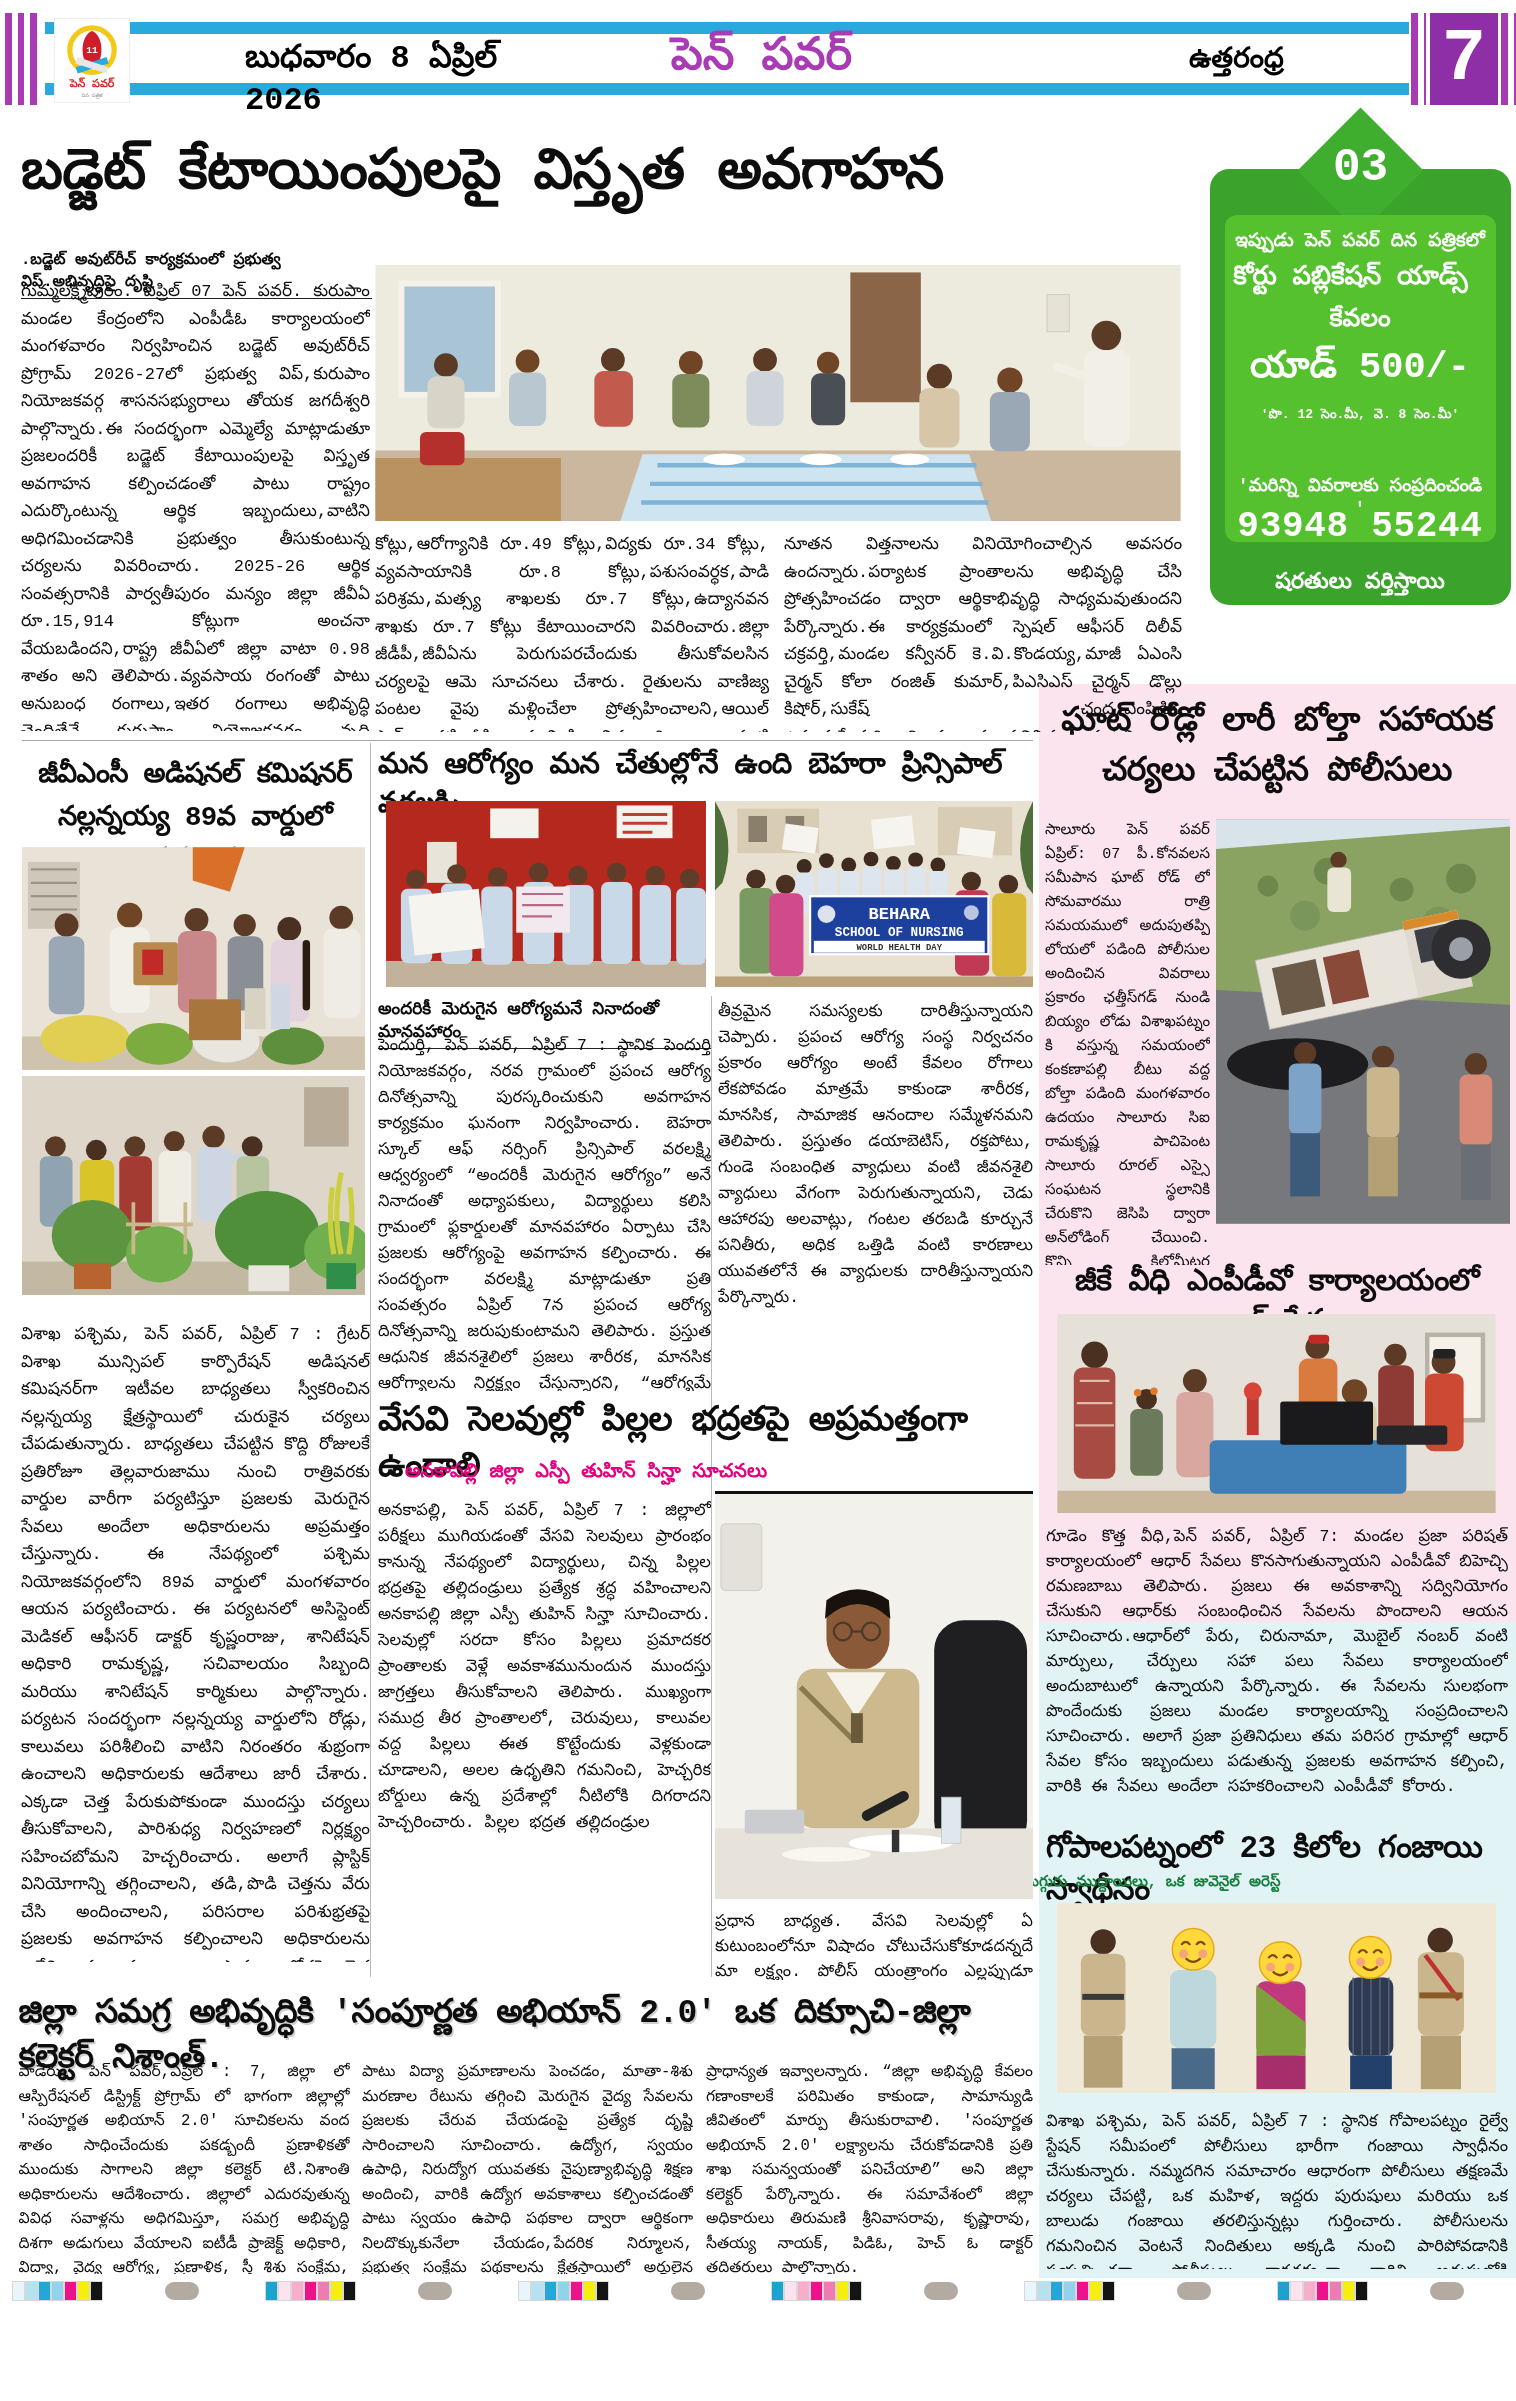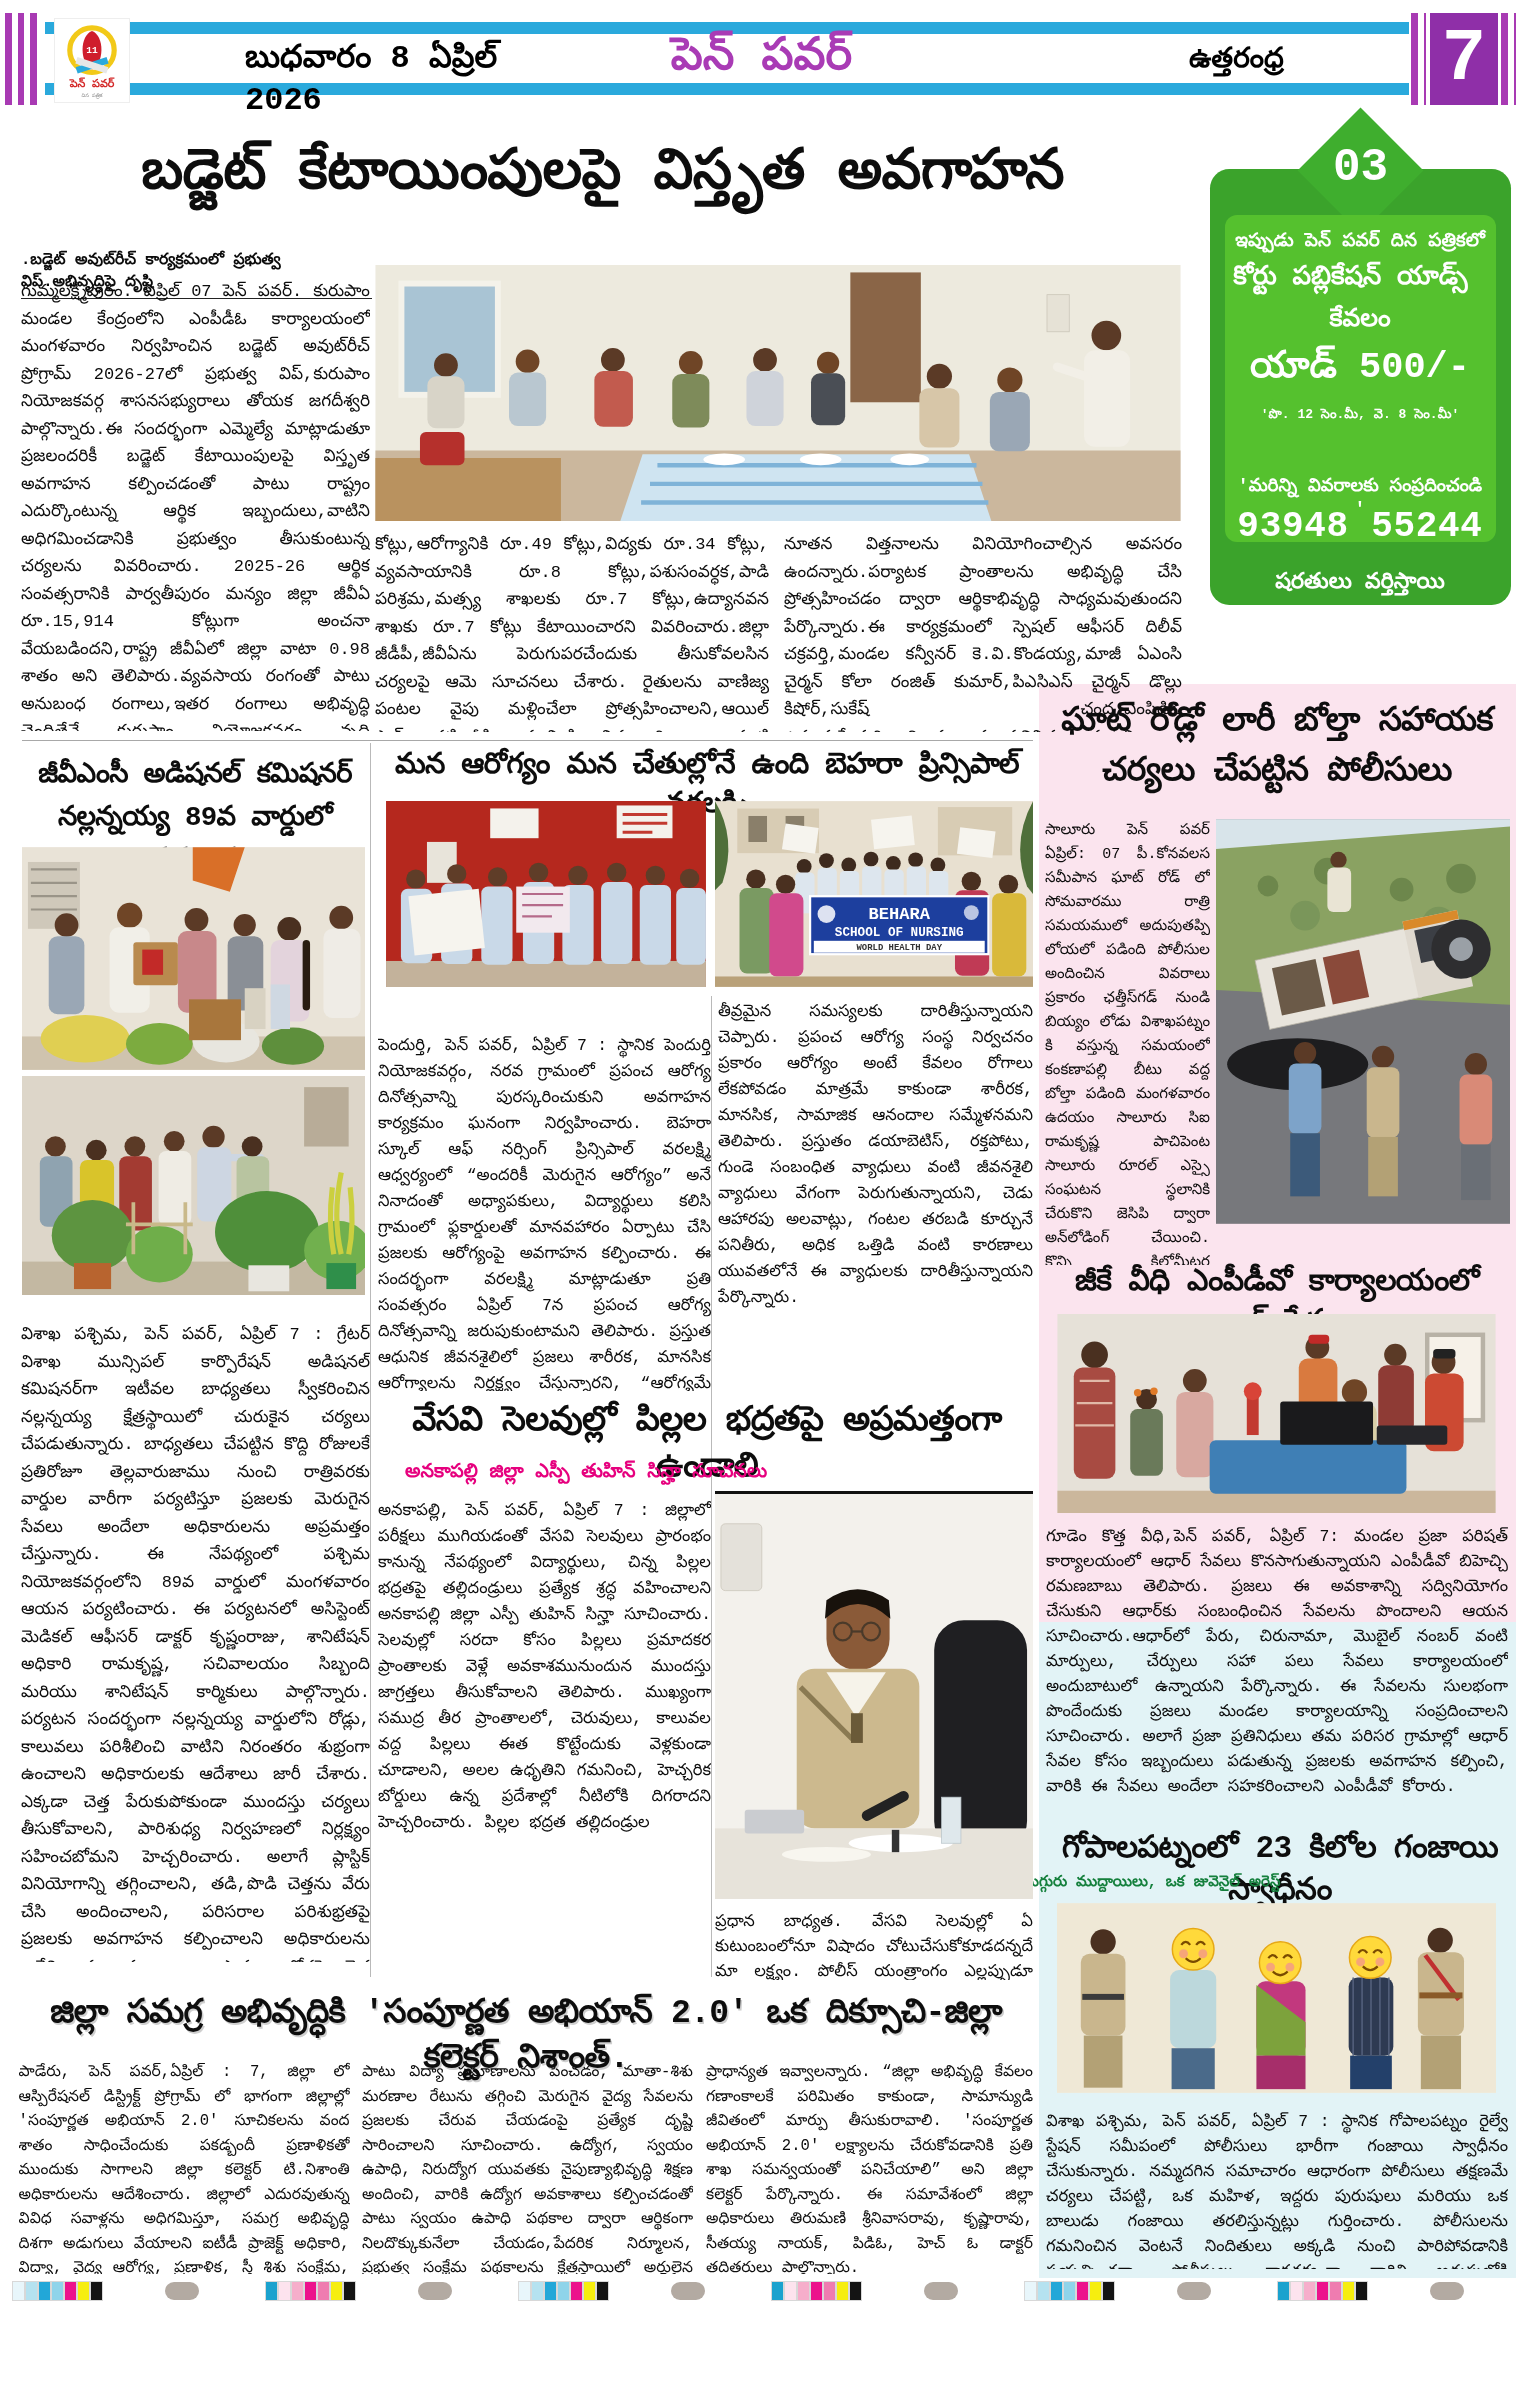--- a/index.html
+++ b/index.html
@@ -1,20 +1,20 @@
 <!DOCTYPE html>
 <html style="font-size:12px"><head>
 <meta charset="utf-8">
 <style>
   html,body{margin:0;padding:0;background:#ffffff;}
   #page{position:relative;width:1516px;height:2401px;background:#ffffff;overflow:hidden;
         font-family:Liberation Mono, monospace;color:#0b0b0b;}
   .abs{position:absolute;}
   .jt{text-align:justify;overflow:hidden;color:#0c0c0c;}
-  .headline{font-weight:800;color:#0d0d0d;letter-spacing:-0.7px;text-align:center;}
+  .headline{font-weight:800;color:#0d0d0d;letter-spacing:-0.7px;}
   .center{text-align:center;}
   .stripes{background:repeating-linear-gradient(90deg,#a83ab3 0 6.7px,#ffffff 6.7px 12.6px);}
   .bluebar{background:#2aa9dc;}
   .pinkbg{background:#fbe4ee;}
   .cyanbg{background:#e2f3f6;}
   .vrule{width:0.7px;background:#b9b9b9;}
   .hrule{height:0.7px;background:#a8a8a8;}
   .adline{color:#ffffff;text-align:center;line-height:1.3;}
   #calibration{display:flex;align-items:center;overflow:hidden;}
   .cal-group{display:flex;margin-left:12px;}
@@ -436,20 +436,21 @@
       <rect x="128" y="128" width="240" height="78" fill="#1d3f9e" stroke="#ffffff" stroke-width="3"></rect>
       <circle cx="150" cy="152" r="12" fill="#ffffff" opacity="0.85"></circle>
         <circle cx="345" cy="150" r="10" fill="#ffffff" opacity="0.7"></circle>
       <text x="248" y="158" text-anchor="middle" font-size="23" font-weight="bold" fill="#ffffff">BEHARA</text>
       <text x="248" y="182" text-anchor="middle" font-size="17" font-weight="bold" fill="#ffffff">SCHOOL OF NURSING</text>
       <rect x="133" y="188" width="230" height="16" fill="#ffffff"></rect>
       <text x="248" y="201" text-anchor="middle" font-size="12" font-weight="bold" fill="#333">WORLD  HEALTH  DAY</text>
       <rect x="0" y="236" width="428" height="14" fill="#b9a179"></rect>
     </svg>
   </div>
+  <div class="abs" style="left:378px;top:999px;width:333px;font-size:17px;font-weight:700;border-bottom:1.5px solid #222;padding-bottom:3px;">అందరికీ మెరుగైన ఆరోగ్యమనే నినాదంతో మానవహారం</div>
   <div class="abs jt" style="left:378px;top:1033px;width:333px;height:358px;font-size:16.4px;line-height:26px;">పెందుర్తి, పెన్ పవర్, ఏప్రిల్ 7 : స్థానిక పెందుర్తి నియోజకవర్గం, నరవ గ్రామంలో ప్రపంచ ఆరోగ్య దినోత్సవాన్ని పురస్కరించుకుని అవగాహన కార్యక్రమం ఘనంగా నిర్వహించారు. బెహరా స్కూల్ ఆఫ్ నర్సింగ్ ప్రిన్సిపాల్ వరలక్ష్మి ఆధ్వర్యంలో “అందరికీ మెరుగైన ఆరోగ్యం” అనే నినాదంతో అధ్యాపకులు, విద్యార్థులు కలిసి గ్రామంలో ఫ్లకార్డులతో మానవహారం ఏర్పాటు చేసి ప్రజలకు ఆరోగ్యంపై అవగాహన కల్పించారు. ఈ సందర్భంగా వరలక్ష్మి మాట్లాడుతూ ప్రతి సంవత్సరం ఏప్రిల్ 7న ప్రపంచ ఆరోగ్య దినోత్సవాన్ని జరుపుకుంటామని తెలిపారు. ప్రస్తుత ఆధునిక జీవనశైలిలో ప్రజలు శారీరక, మానసిక ఆరోగ్యాలను నిర్లక్ష్యం చేస్తున్నారని, “ఆరోగ్యమే మహాభాగ్యం” అనే విషయాన్ని ఎప్పటికీ మరవకూడదని సూచించారు.</div>
   <div class="abs jt" style="left:718px;top:999px;width:315px;height:392px;font-size:16.4px;line-height:26px;">తీవ్రమైన సమస్యలకు దారితీస్తున్నాయని చెప్పారు. ప్రపంచ ఆరోగ్య సంస్థ నిర్వచనం ప్రకారం ఆరోగ్యం అంటే కేవలం రోగాలు లేకపోవడం మాత్రమే కాకుండా శారీరక, మానసిక, సామాజిక ఆనందాల సమ్మేళనమని తెలిపారు. ప్రస్తుతం డయాబెటిస్, రక్తపోటు, గుండె సంబంధిత వ్యాధులు వంటి జీవనశైలి వ్యాధులు వేగంగా పెరుగుతున్నాయని, చెడు ఆహారపు అలవాట్లు, గంటల తరబడి కూర్చునే పనితీరు, అధిక ఒత్తిడి వంటి కారణాలు యువతలోనే ఈ వ్యాధులకు దారితీస్తున్నాయని పేర్కొన్నారు.</div>
 
   <div class="abs headline" style="left:378px;top:1400px;width:658px;font-size:34px;">వేసవి సెలవుల్లో పిల్లల భద్రతపై అప్రమత్తంగా ఉండాలి</div>
   <div class="abs" style="left:405px;top:1460px;width:446px;font-size:19.3px;font-weight:700;color:#e6007e;">అనకాపల్లి జిల్లా ఎస్పీ తుహిన్ సిన్హా సూచనలు</div>
   <div class="abs jt" style="left:378px;top:1498px;width:333px;height:482px;font-size:16.4px;line-height:26px;">అనకాపల్లి, పెన్ పవర్, ఏప్రిల్ 7 : జిల్లాలో పరీక్షలు ముగియడంతో వేసవి సెలవులు ప్రారంభం కానున్న నేపథ్యంలో విద్యార్థులు, చిన్న పిల్లల భద్రతపై తల్లిదండ్రులు ప్రత్యేక శ్రద్ధ వహించాలని అనకాపల్లి జిల్లా ఎస్పీ తుహిన్ సిన్హా సూచించారు. సెలవుల్లో సరదా కోసం పిల్లలు ప్రమాదకర ప్రాంతాలకు వెళ్లే అవకాశమునుందున ముందస్తు జాగ్రత్తలు తీసుకోవాలని తెలిపారు. ముఖ్యంగా సముద్ర తీర ప్రాంతాలలో, చెరువులు, కాలువల వద్ద పిల్లలు ఈత కొట్టేందుకు వెళ్లకుండా చూడాలని, అలల ఉధృతిని గమనించి, హెచ్చరిక బోర్డులు ఉన్న ప్రదేశాల్లో నీటిలోకి దిగరాదని హెచ్చరించారు. పిల్లల భద్రత తల్లిదండ్రుల</div>
   <div class="abs" style="left:715px;top:1491px;width:318px;height:409px;border-top:3.7px solid #111;">
     <svg width="318" height="405" viewBox="0 0 428 545">
       <rect width="428" height="545" fill="#f3f1ec"></rect>
       <rect x="295" y="170" width="125" height="310" rx="40" fill="#1f1f22"></rect>

